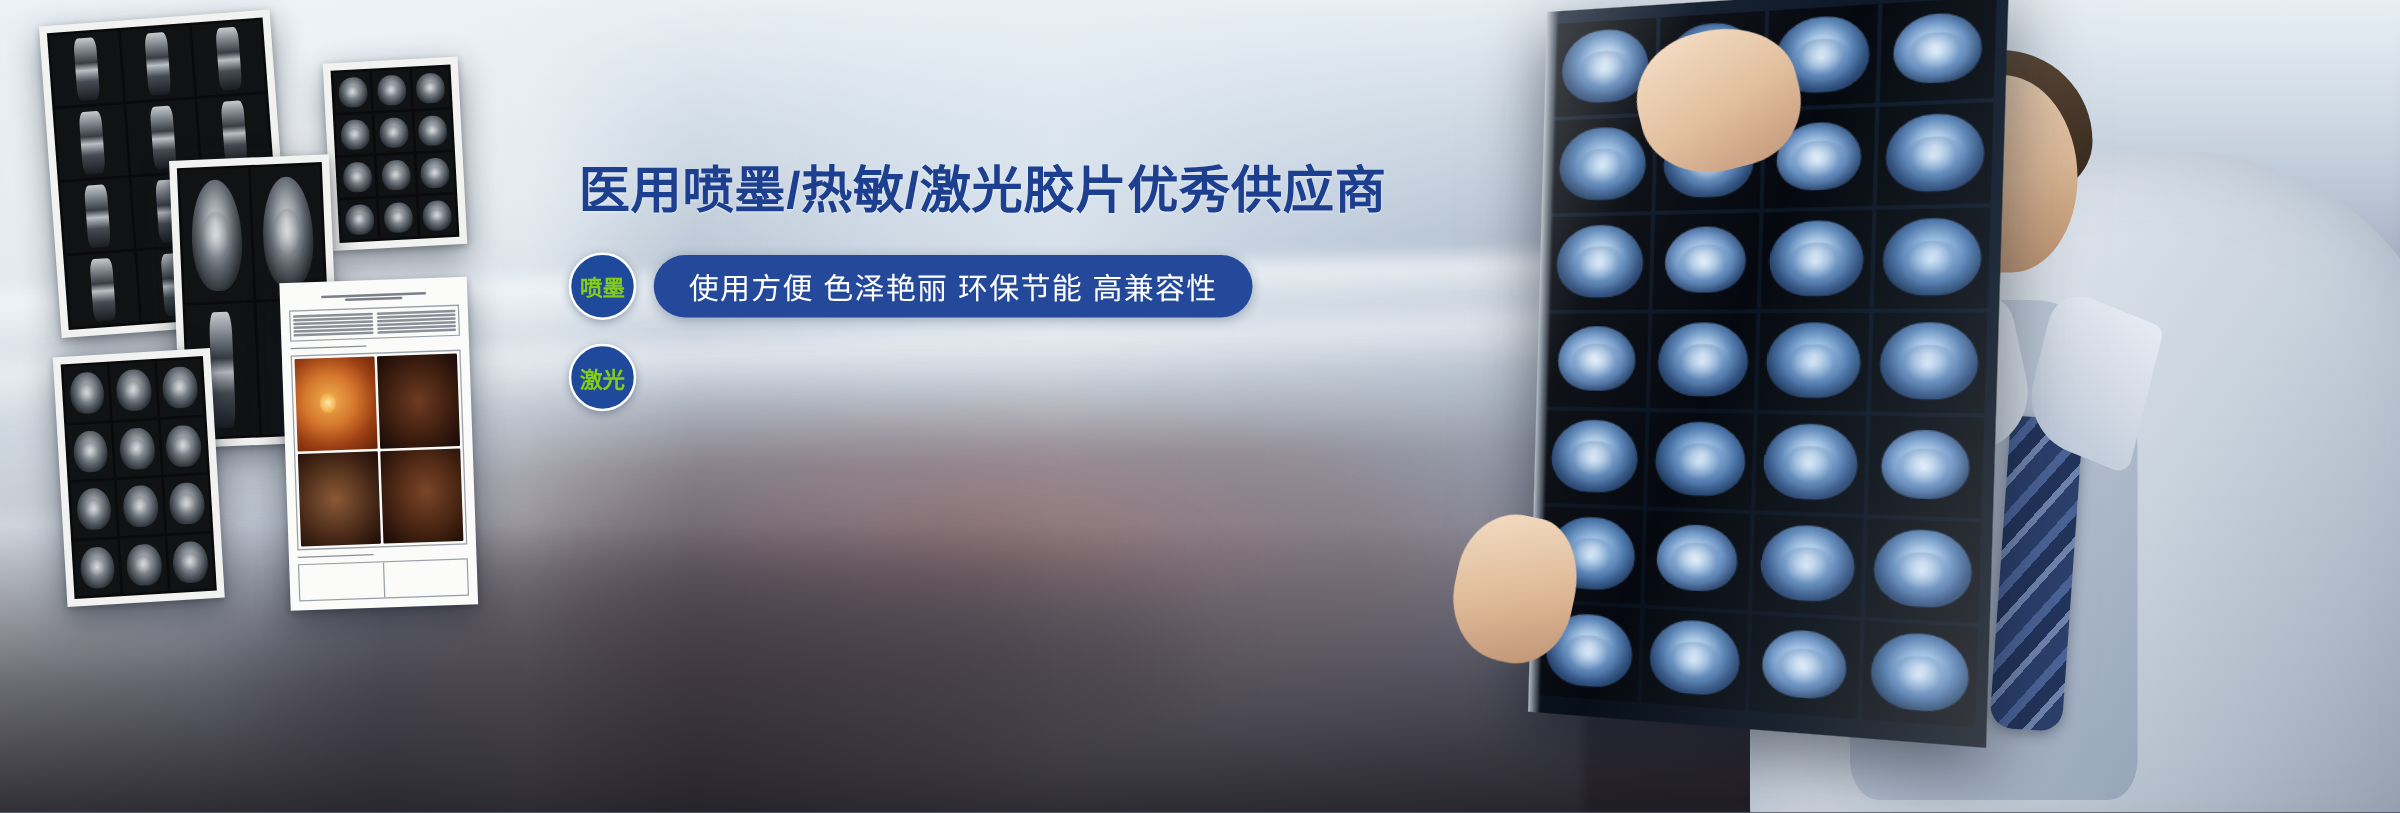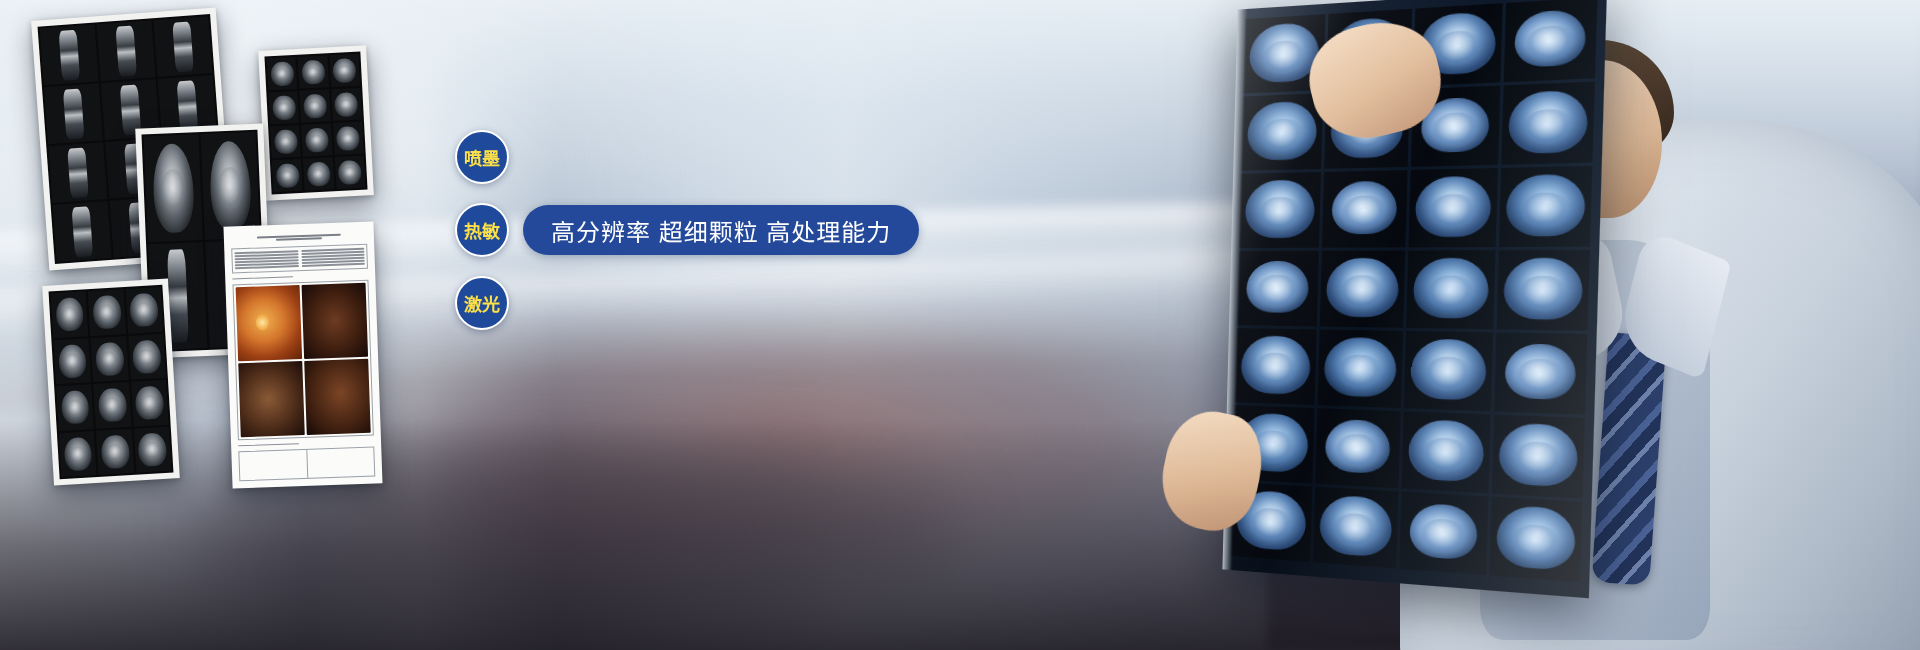--- a/index.html
+++ b/index.html
@@ -300,21 +300,21 @@
   }
   .feature-row{
     display:flex;align-items:center;
     margin-bottom:19px;
   }
   .badge-circle{
     flex:0 0 auto;
     width:54px;height:54px;border-radius:50%;
     background:#1f4a9b;
     border:2px solid #ffffff;
-    color:#fde047;
+    color:#84cc16;
     display:flex;align-items:center;justify-content:center;
     font-size:18px;font-weight:bold;
     letter-spacing:0px;
     box-shadow:0 2px 7px rgba(20,40,80,.35);
   }
   .badge-pill{
     margin-left:14px;
     background:#24499a;
     color:#ffffff;
     border-radius:28px;
@@ -502,29 +502,27 @@
       <div class="edgelight"></div>
       <div class="glare"></div>
     </div>
 
     <div class="hand-up"></div>
     <div class="hand-low"></div>
   </div>
 
   <div class="content">
 
+    <h1 class="headline">医用喷墨/热敏/激光胶片优秀供应商</h1>
 
     <div class="feature-row">
       <div class="badge-circle">喷墨</div>
-    </div>
-
-    <div class="feature-row">
-      <div class="badge-circle">热敏</div>
-      <div class="badge-pill">高分辨率 超细颗粒 高处理能力</div>
-    </div>
+      <div class="badge-pill">使用方便 色泽艳丽 环保节能 高兼容性</div>
+    </div>
+
 
     <div class="feature-row">
       <div class="badge-circle">激光</div>
     </div>
 
   </div>
 
 </div>
 
 </body></html>

